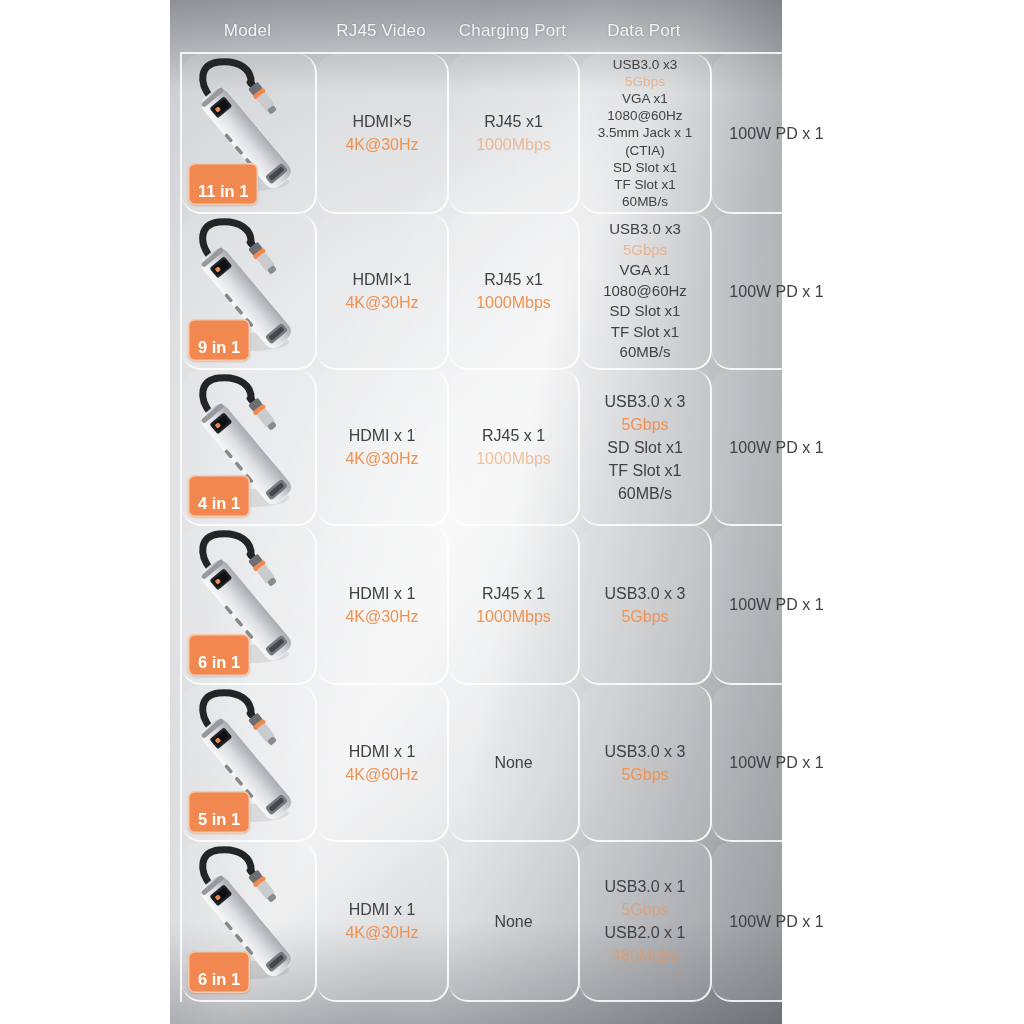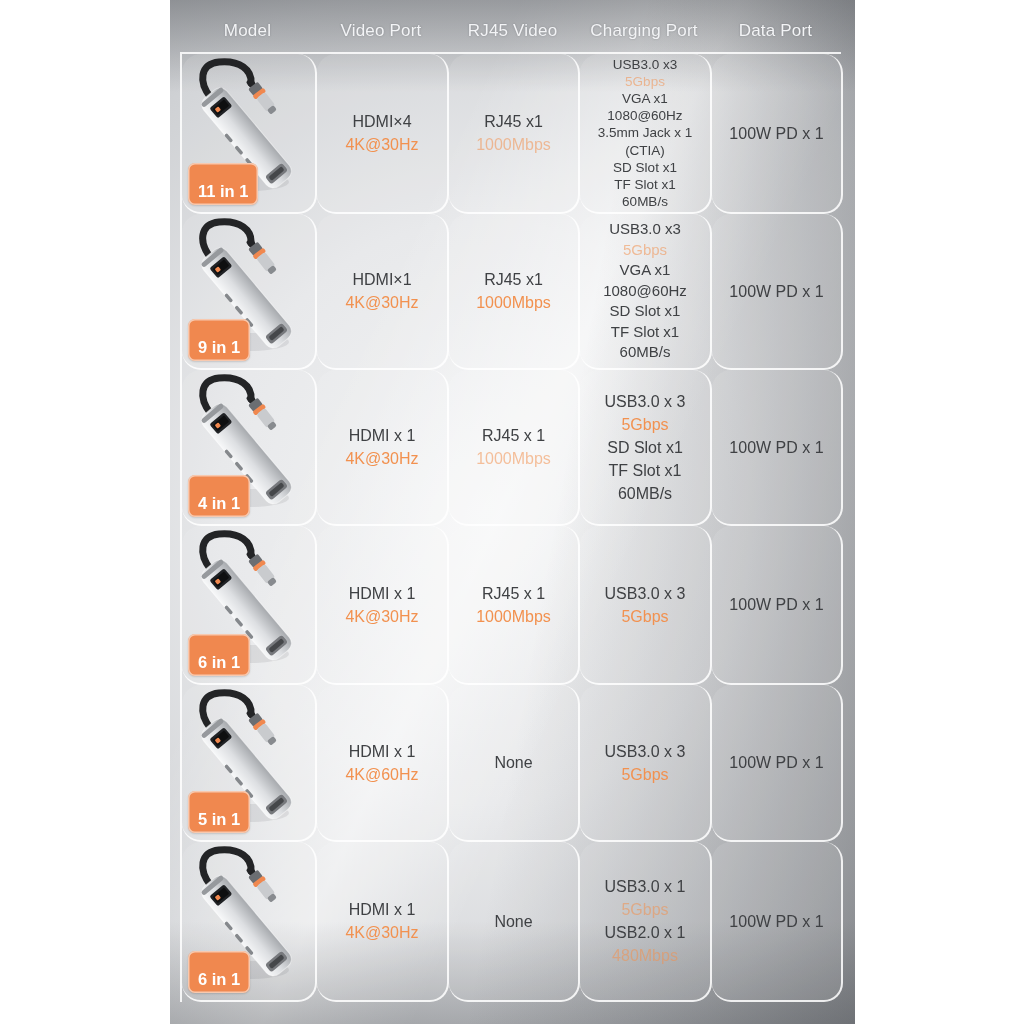--- a/index.html
+++ b/index.html
@@ -1,21 +1,21 @@
 <!DOCTYPE html>
 <html><head>
 <meta charset="utf-8">
 <style>
   * { margin:0; padding:0; box-sizing:border-box; }
   html,body { width:1024px; height:1024px; background:#ffffff; font-family:"Liberation Sans", sans-serif; overflow:hidden; }
 
   .page { position:relative; width:1024px; height:1024px; background:#ffffff; }
 
   .content {
-    position:absolute; left:170px; top:0; width:685px; height:1024px;
+    position:absolute; left:170px; top:0; width:612px; height:1024px;
     background:
       linear-gradient(100deg, rgba(0,0,0,0) 55%, rgba(55,58,63,0.42) 100%),
       linear-gradient(to bottom, rgba(66,69,74,0.40) 0%, rgba(66,69,74,0) 9%, rgba(66,69,74,0) 90%, rgba(66,69,74,0.30) 100%),
       linear-gradient(115deg, rgba(255,255,255,0) 30%, rgba(255,255,255,0.55) 49%, rgba(255,255,255,0) 62%),
       radial-gradient(130% 95% at 46% 50%, #f1f2f3 0%, #e6e7e9 30%, #cfd1d4 55%, #a6a9ad 80%, #8e9196 100%);
   }
 
   .table { margin:10px 0 0 10px; width:661px; }
 
   .grid-cols { display:grid; grid-template-columns:135px 132px 131px 132px 131px; }
@@ -65,21 +65,20 @@
   }
 </style>
 </head>
 <body>
 
 <div class="page">
   <div class="content">
     <div class="table">
       <div class="header-row grid-cols">
         <div class="header-cell">Model</div>
-        <div class="header-cell">Video Port</div>
         <div class="header-cell">RJ45 Video</div>
         <div class="header-cell">Charging Port</div>
         <div class="header-cell">Data Port</div>
       </div>
       <div class="table-body">
           <div class="table-row grid-cols">
             <div class="cell model-cell">
               <span class="hub">
 <svg viewBox="0 0 130 150" xmlns="http://www.w3.org/2000/svg" aria-hidden="true">
   <defs>
@@ -109,21 +108,21 @@
     <rect x="-6" y="3" width="12" height="9" rx="2" fill="#6b6e72"></rect>
     <rect x="-6.8" y="11" width="13.6" height="5" rx="2" fill="#F0884F"></rect>
     <rect x="-5.5" y="15.5" width="11" height="17" rx="2.5" fill="#c9cbce"></rect>
     <rect x="-4" y="31" width="8" height="6" rx="2" fill="#888b8f"></rect>
   </g>
 </svg>
               </span>
               <div class="badge">11 in 1</div>
             </div>
             <div class="cell">
-              <div class="line">HDMI×4</div>
+              <div class="line">HDMI×5</div>
               <div class="line accent">4K@30Hz</div>
             </div>
             <div class="cell">
               <div class="line">RJ45 x1</div>
               <div class="line accent faded">1000Mbps</div>
             </div>
             <div class="cell xs">
               <div class="line">USB3.0 x3</div>
               <div class="line accent faded">5Gbps</div>
               <div class="line">VGA x1</div>

